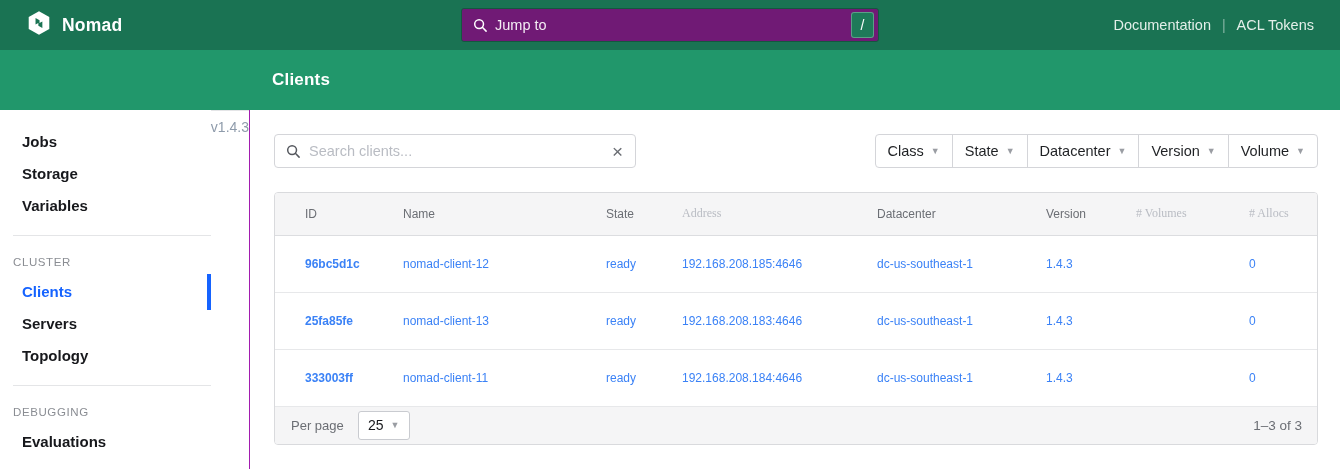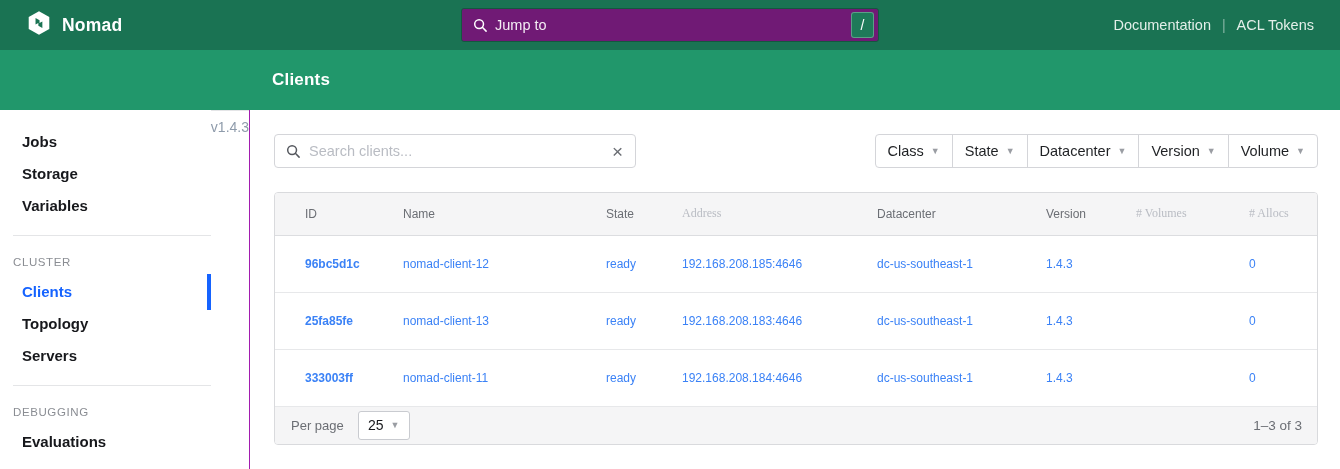--- a/index.html
+++ b/index.html
@@ -106,22 +106,22 @@
 
 <div class="layout">
   <aside class="sidebar">
     <nav class="menu">
       <div class="menu-item">Jobs</div>
       <div class="menu-item">Storage</div>
       <div class="menu-item">Variables</div>
       <hr class="menu-divider">
       <div class="menu-label">CLUSTER</div>
       <div class="menu-item active">Clients</div>
+      <div class="menu-item">Servers</div>
       <div class="menu-item">Topology</div>
-      <div class="menu-item">Servers</div>
       <hr class="menu-divider">
       <div class="menu-label">DEBUGGING</div>
       <div class="menu-item">Evaluations</div>
     </nav>
     <div class="sidebar-version">v1.4.3</div>
   </aside>
 
   <main class="main">
 
     <div class="toolbar">

